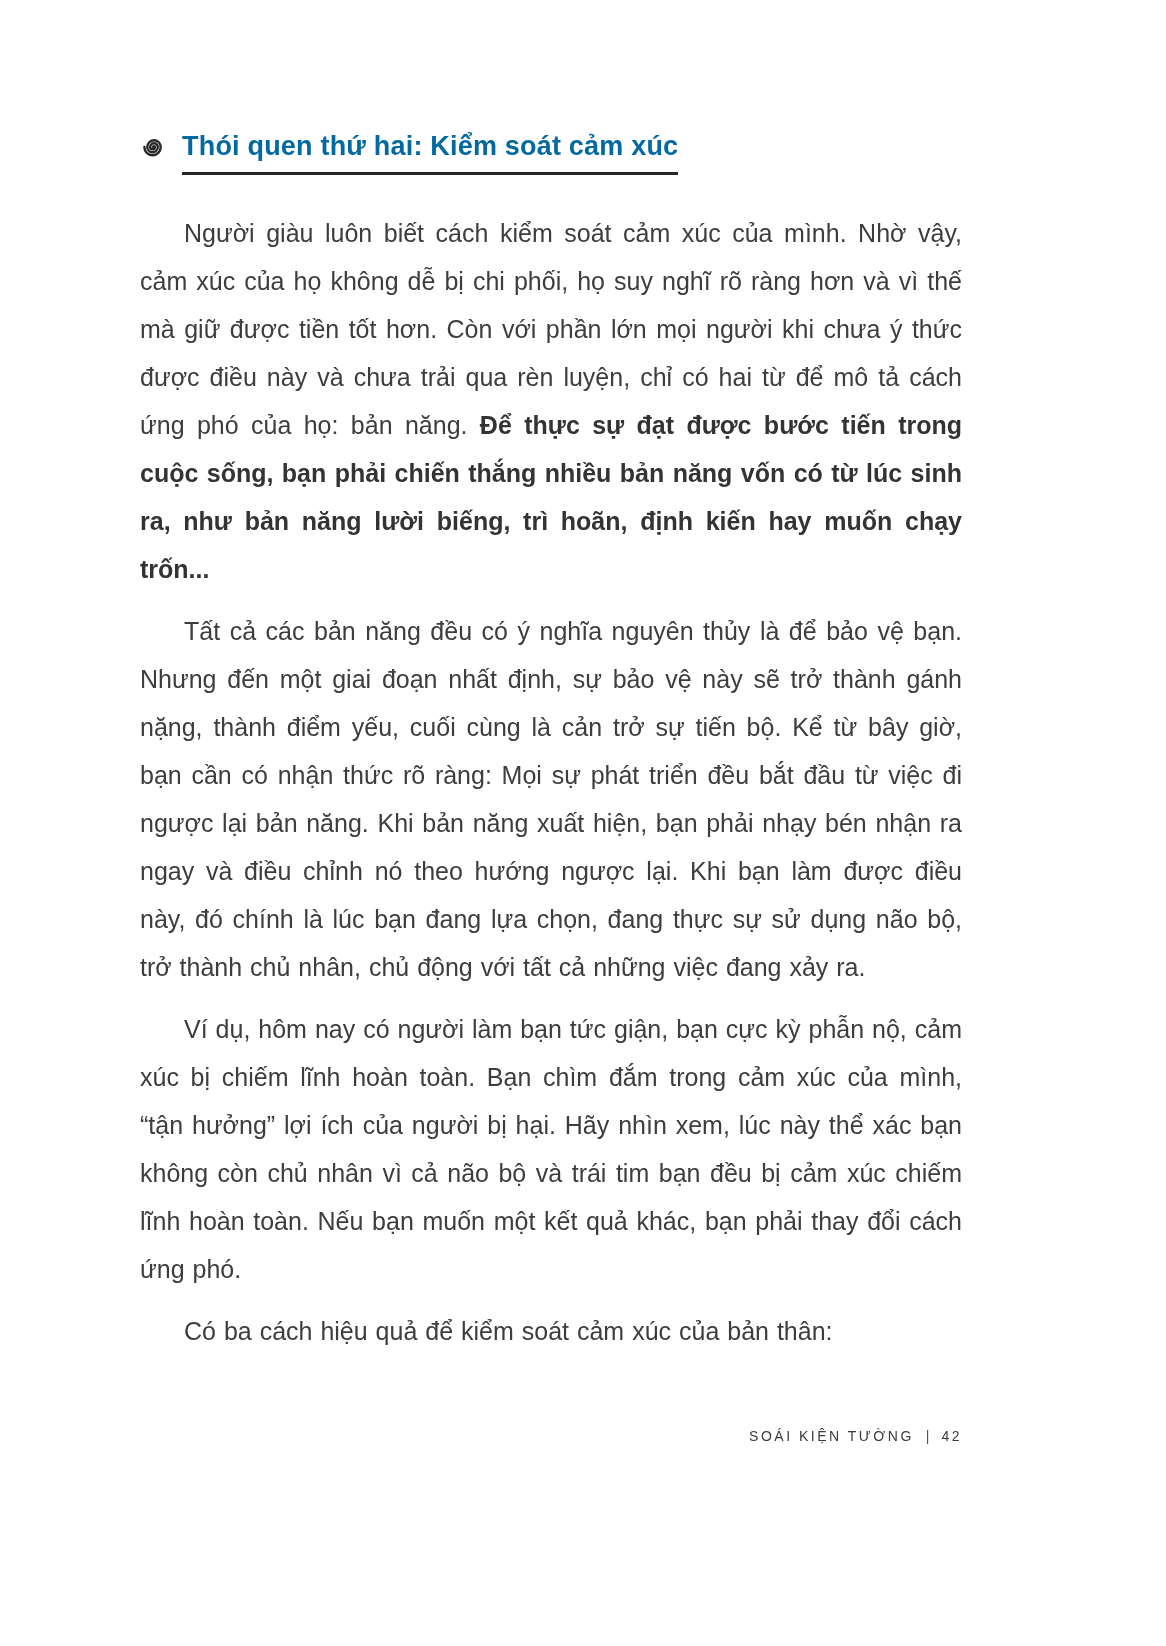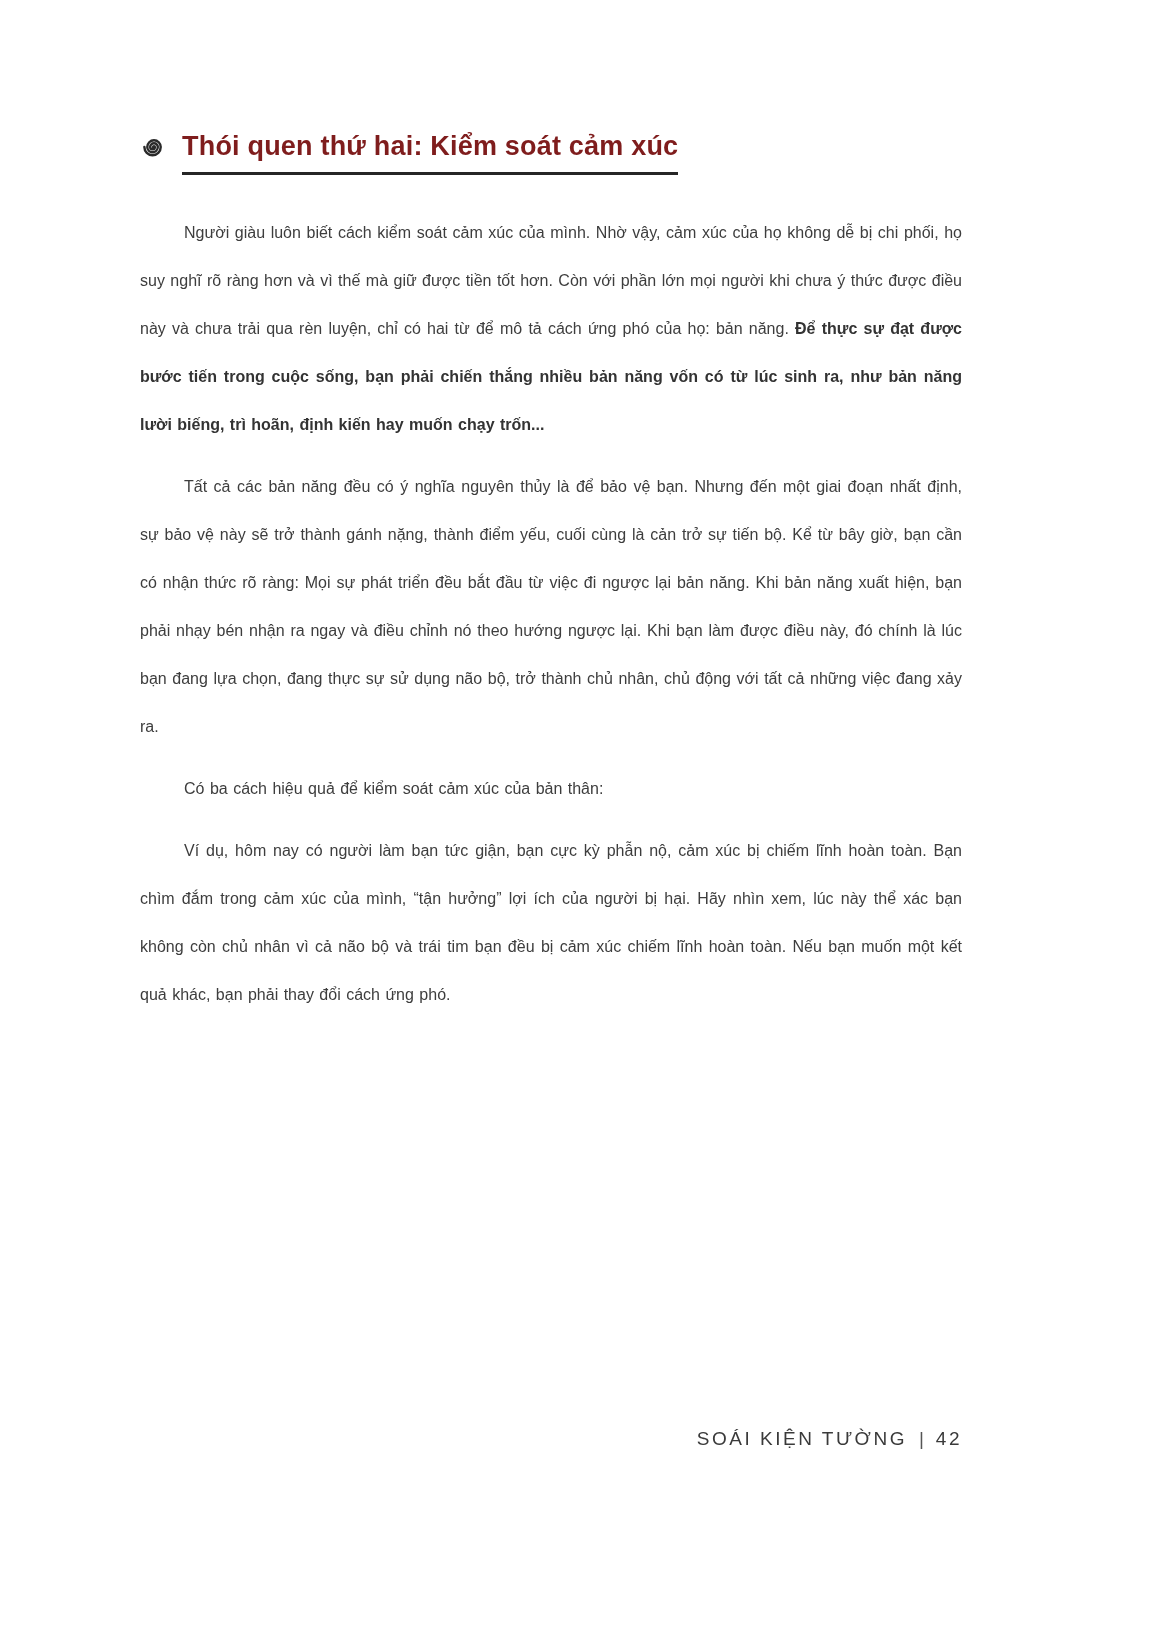--- a/index.html
+++ b/index.html
@@ -32,44 +32,44 @@
   }
   .heading-icon {
     flex: 0 0 auto;
     width: 28px;
     height: 28px;
     margin-top: 3px;
   }
   .page-heading {
     font-size: 27px;
     font-weight: 700;
-    color: #7f1d1d;
+    color: #0369a1;
     line-height: 1.25;
     border-bottom: 3px solid #262626;
     padding-bottom: 8px;
     letter-spacing: 0.2px;
   }
   .body-text p {
     margin: 0 0 14px 0;
-    font-size: 16px;
+    font-size: 25px;
     line-height: 48px;
     text-align: justify;
     text-indent: 44px;
     color: #3d3d3d;
     word-spacing: 1px;
   }
   .body-text p .bold {
     font-weight: 700;
     color: #333333;
   }
   .page-footer {
     position: absolute;
     top: 1428px;
     right: 204px;
-    font-size: 19px;
+    font-size: 14px;
     color: #3a3a3a;
     letter-spacing: 2.5px;
     display: flex;
     align-items: baseline;
     gap: 12px;
     white-space: nowrap;
   }
   .page-footer .sep {
     letter-spacing: 0;
     color: #555555;
@@ -87,23 +87,23 @@
       </svg>
     </span>
     <span class="page-heading">Thói quen thứ hai: Kiểm soát cảm xúc</span>
   </div>
 
   <div class="body-text">
     <p><span>Người giàu luôn biết cách kiểm soát cảm xúc của mình. Nhờ vậy, cảm xúc của họ không dễ bị chi phối, họ suy nghĩ rõ ràng hơn và vì thế mà giữ được tiền tốt hơn. Còn với phần lớn mọi người khi chưa ý thức được điều này và chưa trải qua rèn luyện, chỉ có hai từ để mô tả cách ứng phó của họ: bản năng. </span><span class="bold">Để thực sự đạt được bước tiến trong cuộc sống, bạn phải chiến thắng nhiều bản năng vốn có từ lúc sinh ra, như bản năng lười biếng, trì hoãn, định kiến hay muốn chạy trốn...</span></p>
 
     <p><span>Tất cả các bản năng đều có ý nghĩa nguyên thủy là để bảo vệ bạn. Nhưng đến một giai đoạn nhất định, sự bảo vệ này sẽ trở thành gánh nặng, thành điểm yếu, cuối cùng là cản trở sự tiến bộ. Kể từ bây giờ, bạn cần có nhận thức rõ ràng: Mọi sự phát triển đều bắt đầu từ việc đi ngược lại bản năng. Khi bản năng xuất hiện, bạn phải nhạy bén nhận ra ngay và điều chỉnh nó theo hướng ngược lại. Khi bạn làm được điều này, đó chính là lúc bạn đang lựa chọn, đang thực sự sử dụng não bộ, trở thành chủ nhân, chủ động với tất cả những việc đang xảy ra.</span></p>
 
+    <p><span>Ví dụ, hôm nay có người làm bạn tức giận, bạn cực kỳ phẫn nộ, cảm xúc bị chiếm lĩnh hoàn toàn. Bạn chìm đắm trong cảm xúc của mình, “tận hưởng” lợi ích của người bị hại. Hãy nhìn xem, lúc này thể xác bạn không còn chủ nhân vì cả não bộ và trái tim bạn đều bị cảm xúc chiếm lĩnh hoàn toàn. Nếu bạn muốn một kết quả khác, bạn phải thay đổi cách ứng phó.</span></p>
+
     <p><span>Có ba cách hiệu quả để kiểm soát cảm xúc của bản thân:</span></p>
-
-    <p><span>Ví dụ, hôm nay có người làm bạn tức giận, bạn cực kỳ phẫn nộ, cảm xúc bị chiếm lĩnh hoàn toàn. Bạn chìm đắm trong cảm xúc của mình, “tận hưởng” lợi ích của người bị hại. Hãy nhìn xem, lúc này thể xác bạn không còn chủ nhân vì cả não bộ và trái tim bạn đều bị cảm xúc chiếm lĩnh hoàn toàn. Nếu bạn muốn một kết quả khác, bạn phải thay đổi cách ứng phó.</span></p>
   </div>
 
   <div class="page-footer">
     <span>SOÁI KIỆN TƯỜNG</span>
     <span class="sep">|</span>
     <span>42</span>
   </div>
 
 </div>
 

